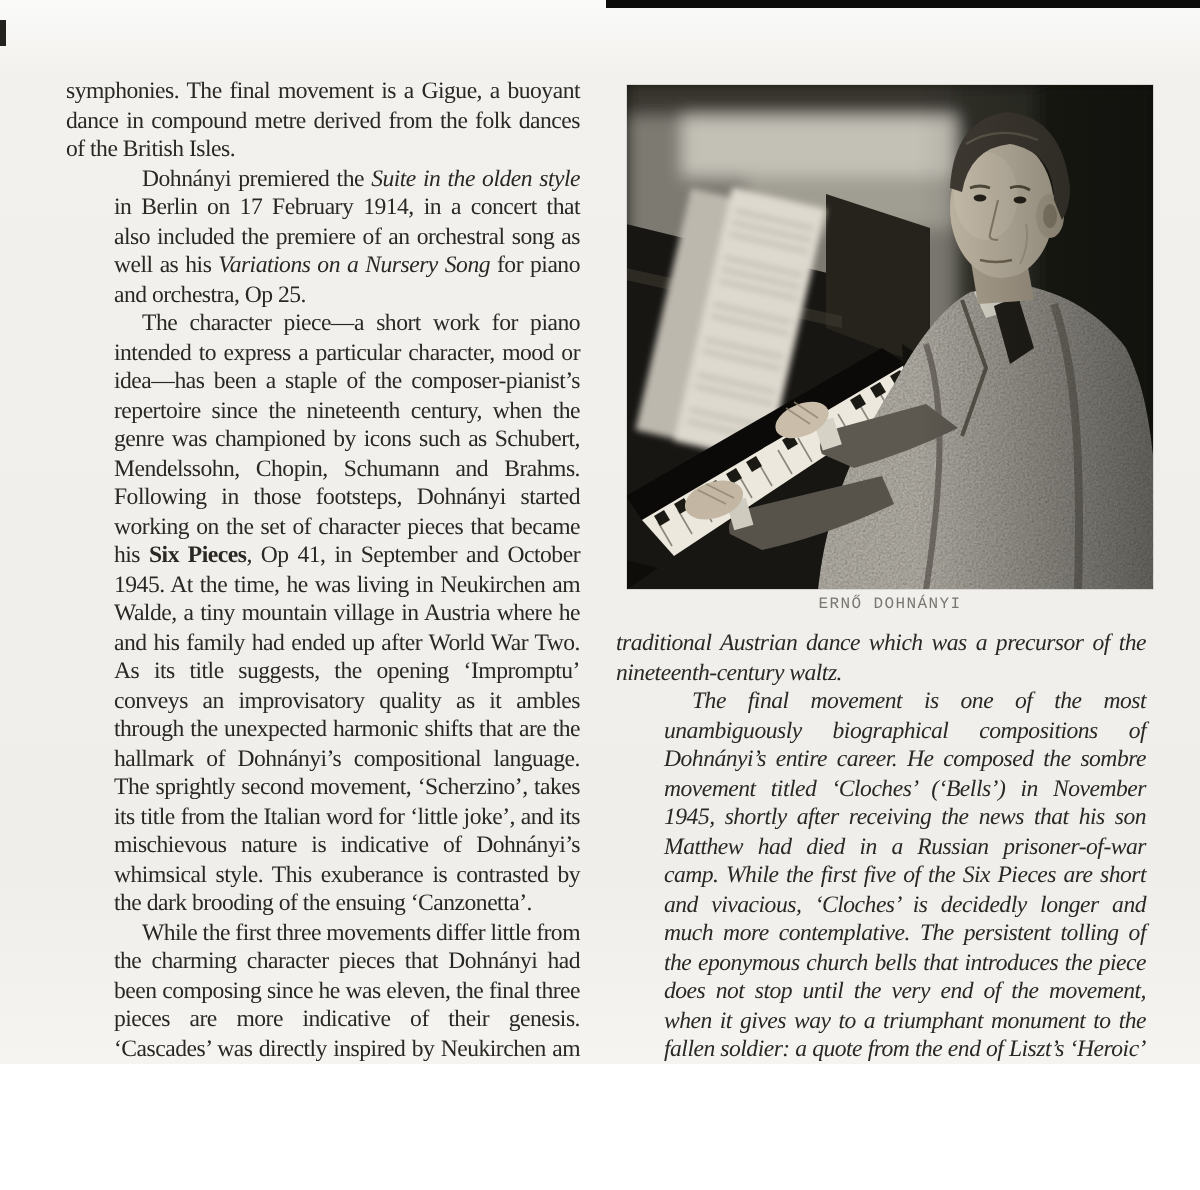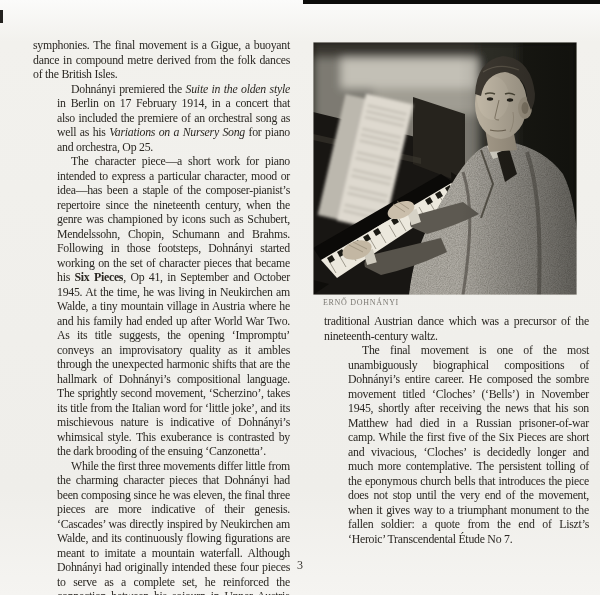--- a/index.html
+++ b/index.html
@@ -1,48 +1,48 @@
 <!DOCTYPE html>
 <html><head>
 <meta charset="utf-8">
 <style>
   html,body{margin:0;padding:0;background:#ffffff;}
   .page{
     position:relative;
-    width:600px;height:595px;
+    width:600px;height:532px;
     overflow:hidden;
     background:linear-gradient(180deg,#fbfbfa 0%,#f2f1ed 7%,#efeeea 82%,#f5f4f1 100%);
     font-family:"Liberation Serif", serif;
   }
   
   .edge-top{position:absolute;top:0;left:303px;right:0;height:4px;background:#0c0c0a;}
   .edge-speck{position:absolute;top:10px;left:0;width:3px;height:13px;background:#23221f;}
   .col{
     position:absolute;
     color:#2b2823;
     font-size:11.8px;
     line-height:14.5px;
     letter-spacing:-0.25px;
     text-align:justify;
   }
   .col-left{left:33px;top:38px;width:257px;}
-  .col-right{left:324px;top:314px;width:265px;}
+  .col-right{left:308px;top:314px;width:265px;font-style:italic;}
   .col p{margin:0;}
   .col p.indent{text-indent:14px;margin-left:24px;}
   .it{font-style:italic;}
   .bd{font-weight:bold;}
   .photo-frame{
     position:absolute;left:313px;top:42px;width:264px;height:253px;
     background:#15140f;
   }
   .photo-frame svg{display:block;width:264px;height:253px;}
   .photo-caption{
-    position:absolute;left:323px;top:298px;width:264px;
-    text-align:left;
-    font-family:Liberation Serif, serif;
+    position:absolute;left:313px;top:298px;width:264px;
+    text-align:center;
+    font-family:Liberation Mono, monospace;
     font-size:8px;letter-spacing:0.7px;
     color:#7a7771;
   }
   .page-number{
     position:absolute;left:0;top:558px;width:600px;
     text-align:center;
     font-size:12px;color:#37342f;
   }
 </style>
 </head>

